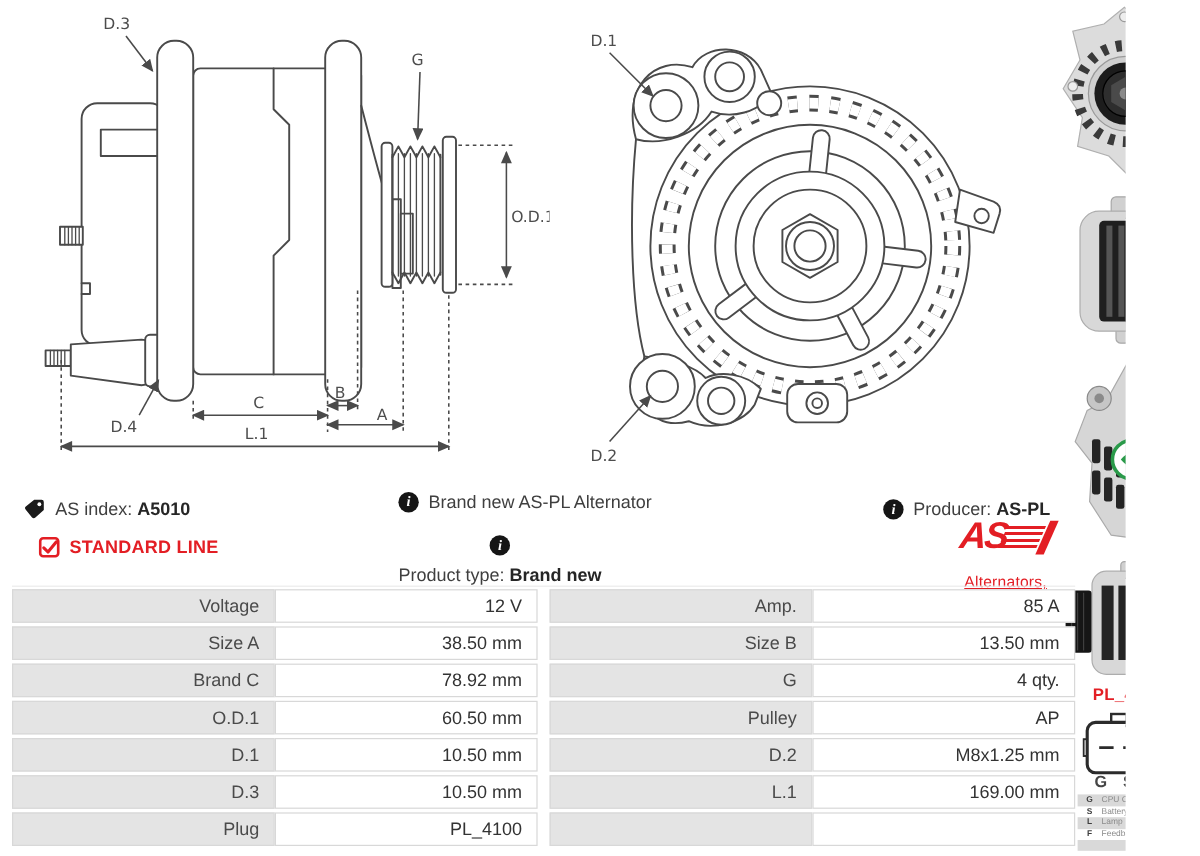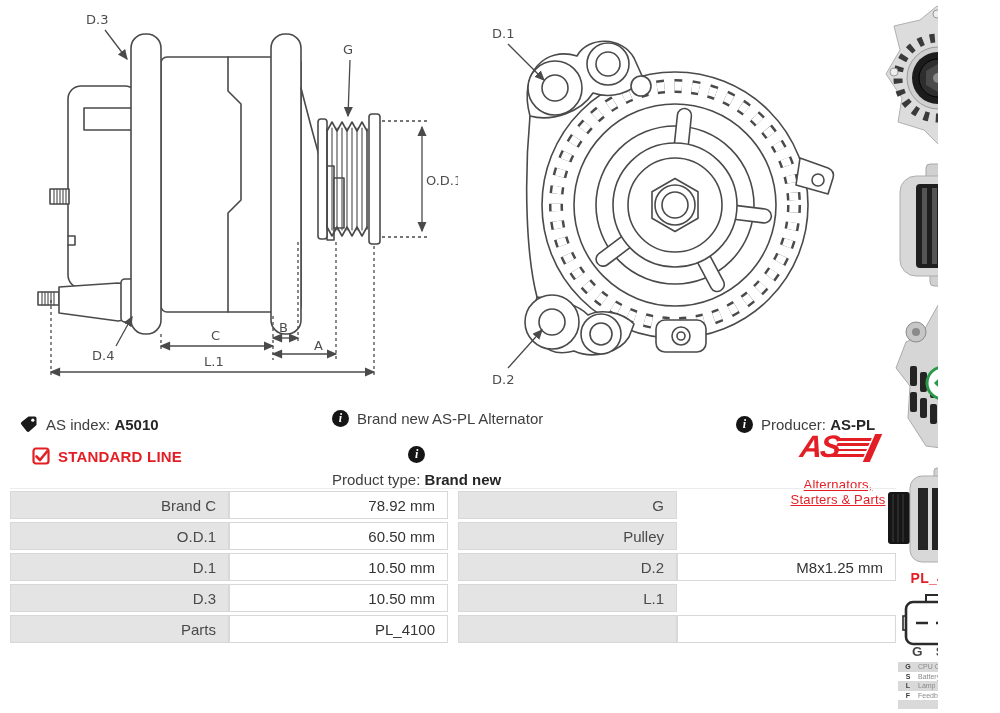--- a/index.html
+++ b/index.html
@@ -272,46 +272,63 @@
     <div class="as-logo-top">
       <span class="as-txt">AS</span>
       <span class="as-stripes"></span>
       <span class="as-bar"></span>
     </div>
     <div class="as-tagline">Alternators, Starters &amp; Parts</div>
   </div>
 
   <div id="spec-table">
     <div class="spec-row">
+      <div class="cell lbl">Voltage</div>
+      <div class="cell val">12 V</div>
+      <div class="col-gap"></div>
+      <div class="cell lbl">Amp.</div>
+      <div class="cell val">85 A</div>
+    </div>
+    <div class="spec-row">
+      <div class="cell lbl">Size A</div>
+      <div class="cell val">38.50 mm</div>
+      <div class="col-gap"></div>
+      <div class="cell lbl">Size B</div>
+      <div class="cell val">13.50 mm</div>
+    </div>
+    <div class="spec-row">
       <div class="cell lbl">Brand C</div>
       <div class="cell val">78.92 mm</div>
       <div class="col-gap"></div>
       <div class="cell lbl">G</div>
+      <div class="cell val">4 qty.</div>
     </div>
     <div class="spec-row">
       <div class="cell lbl">O.D.1</div>
       <div class="cell val">60.50 mm</div>
       <div class="col-gap"></div>
       <div class="cell lbl">Pulley</div>
+      <div class="cell val">AP</div>
     </div>
     <div class="spec-row">
       <div class="cell lbl">D.1</div>
       <div class="cell val">10.50 mm</div>
       <div class="col-gap"></div>
       <div class="cell lbl">D.2</div>
       <div class="cell val">M8x1.25 mm</div>
     </div>
     <div class="spec-row">
       <div class="cell lbl">D.3</div>
       <div class="cell val">10.50 mm</div>
       <div class="col-gap"></div>
       <div class="cell lbl">L.1</div>
-    </div>
-    <div class="spec-row">
-      <div class="cell lbl">Parts</div>
+      <div class="cell val">169.00 mm</div>
+    </div>
+    <div class="spec-row">
+      <div class="cell lbl">Plug</div>
       <div class="cell val">PL_4100</div>
       <div class="col-gap"></div>
       <div class="cell lbl"></div>
       <div class="cell val"></div>
     </div>
   </div>
 
   <div id="connector-name">PL_4100</div>
 
   <svg id="connector-svg" width="96" height="58" viewBox="0 0 96 58">

